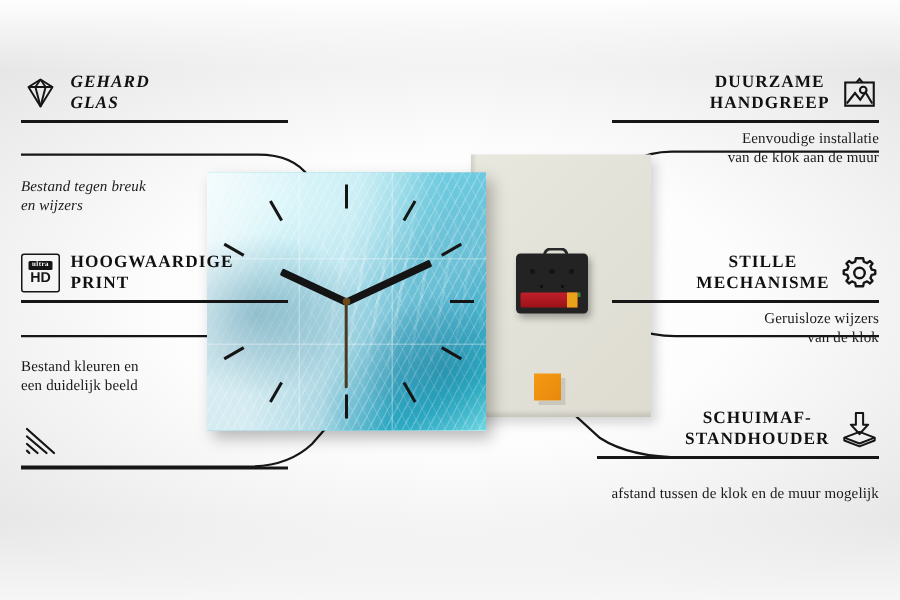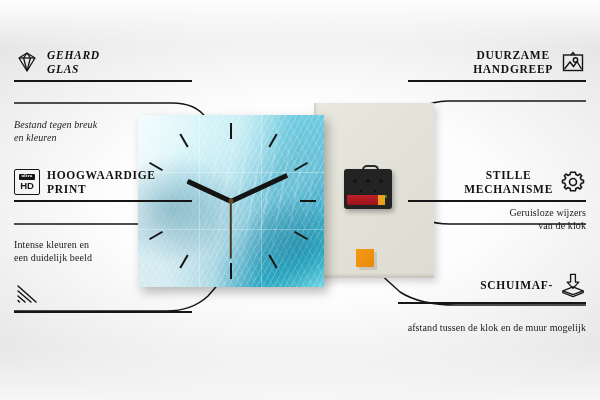--- a/index.html
+++ b/index.html
@@ -206,39 +206,39 @@
               <path d="M16.4,7 L13,2"></path>
           </g>
         </svg>
       </span>
       <span class="title">
         <span>GEHARD</span><br><span>GLAS</span>
       </span>
     </div>
     <div class="rule"></div>
     <div class="desc">
-      <span>Bestand tegen breuk</span><br><span>en kleuren</span>
+      <span>Bestand tegen breuk</span><br><span>en wijzers</span>
     </div>
   </div>
 
   <div class="feat left" style="left:14px;top:168px;">
     <div class="head">
       <span class="ico">
         <span class="hdbox">
           <span class="u">ultra</span>
           <span class="h">HD</span>
         </span>
       </span>
       <span class="title">
         <span>HOOGWAARDIGE</span><br><span>PRINT</span>
       </span>
     </div>
     <div class="rule"></div>
     <div class="desc">
-      <span>Intense kleuren en</span><br><span>een duidelijk beeld</span>
+      <span>Bestand kleuren en</span><br><span>een duidelijk beeld</span>
     </div>
   </div>
 
   <div class="feat left" style="left:14px;top:281px;">
     <div class="head">
       <span class="ico">
         <svg width="26" height="22" viewBox="0 0 26 22">
           <g stroke="#151515" stroke-width="1.5" stroke-linecap="round">
             <path d="M4,3 L22,19"></path>
               <path d="M4,8 L17,19"></path>
@@ -261,20 +261,23 @@
           <g fill="none" stroke="#151515" stroke-width="1.4">
             <rect x="3.5" y="4" width="19" height="15.5"></rect>
             <path d="M4.5,18 L10,11 L13.5,15.5 L17,10.5 L21.5,18"></path>
             <circle cx="15.5" cy="9" r="2.2"></circle>
             <path d="M11,4 L13,1.6 L15,4"></path>
           </g>
         </svg>
       </span>
     </div>
     <div class="rule"></div>
+    <div class="desc">
+      <span>Eenvoudige installatie</span><br><span>van de klok aan de muur</span>
+    </div>
   </div>
 
   <div class="feat right" style="left:408px;top:168px;">
     <div class="head">
       <span class="title">
         <span>STILLE</span><br><span>MECHANISME</span>
       </span>
       <span class="ico">
         <svg width="26" height="26" viewBox="0 0 26 26">
           <g fill="none" stroke="#151515" stroke-width="1.6" stroke-linejoin="round">
@@ -286,21 +289,21 @@
     </div>
     <div class="rule"></div>
     <div class="desc">
       <span>Geruisloze wijzers</span><br><span>van de klok</span>
     </div>
   </div>
 
   <div class="feat right" style="left:398px;top:272px;width:188px;">
     <div class="head">
       <span class="title">
-        <span>SCHUIMAF-</span><br>
+        <span>SCHUIMAF-</span><br><span>STANDHOUDER</span>
       </span>
       <span class="ico">
         <svg width="27" height="26" viewBox="0 0 27 26">
           <g fill="none" stroke="#151515" stroke-width="1.4" stroke-linejoin="round">
             <path d="M11,2 L16,2 L16,10 L19.5,10 L13.5,16.5 L7.5,10 L11,10 Z"></path>
             <path d="M13.5,15 L24,19 L13.5,23 L3,19 Z"></path>
             <path d="M3,19 L3,21 L13.5,25 L24,21 L24,19"></path>
           </g>
         </svg>
       </span>

